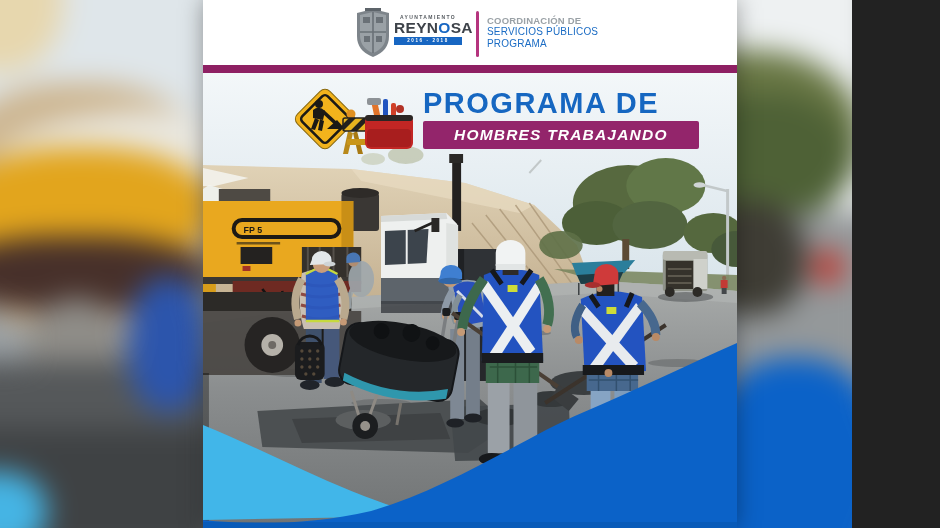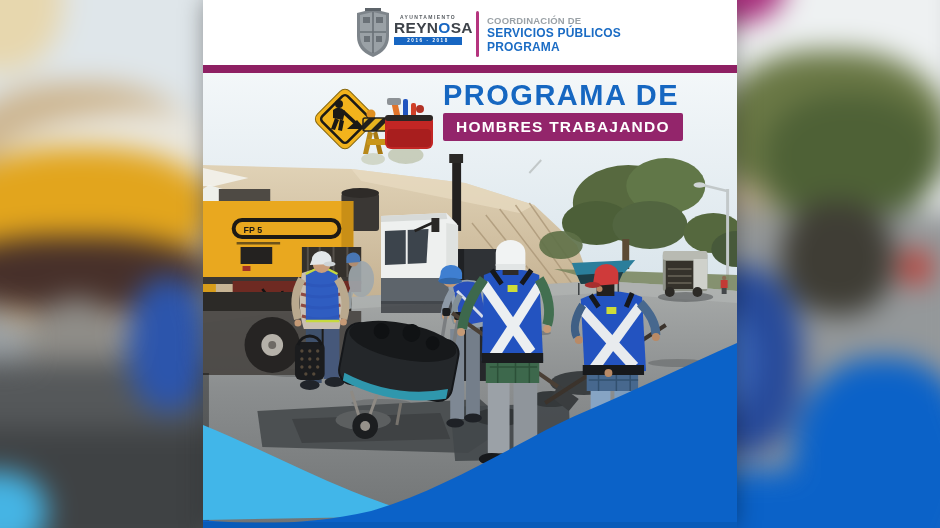--- a/index.html
+++ b/index.html
@@ -1,43 +1,43 @@
 <!DOCTYPE html>
 <html><head>
 <meta charset="utf-8">
 <style>
   html,body{margin:0;padding:0;background:#222;}
   *{box-sizing:border-box;font-family:"Liberation Sans",sans-serif;}
-  .canvas{position:relative;width:940px;height:528px;overflow:hidden;background:#9aa0a4;}
+  .canvas{position:relative;width:852px;height:528px;overflow:hidden;background:#9aa0a4;}
   
   .bgpanel{position:absolute;top:0;height:528px;overflow:hidden;}
   .bgl{left:0;width:206px;}
   .bgr{right:0;width:206px;}
   .blurwrap{position:absolute;inset:-24px;filter:blur(13px);transform:scale(1.08);}
   .blob{position:absolute;border-radius:45%;}
   
   .card{position:absolute;left:203px;top:0;width:534px;height:528px;background:#fff;z-index:2;box-shadow:0 0 22px rgba(0,0,0,.35);}
   .hdr{position:relative;width:100%;height:65px;background:#ffffff;}
   .shield{position:absolute;left:152px;top:8px;}
   .logo-text{position:absolute;left:191px;top:14px;width:68px;text-align:center;}
   .ayto{font-size:5px;font-weight:bold;letter-spacing:1.4px;color:#565b60;}
   .reyn{font-size:15.5px;font-weight:bold;color:#3e434a;letter-spacing:.3px;line-height:1.05;}
   .reyn .oblu{color:#1766c2;}
   .yearbar{margin-top:1px;background:#1766c2;height:8px;line-height:8px;color:#fff;font-size:4.5px;font-weight:bold;letter-spacing:1.6px;}
   .vdiv{position:absolute;left:273px;top:11px;width:3px;height:46px;background:#b5347e;border-radius:2px;}
   .coord{position:absolute;left:284px;top:16px;line-height:1.0;}
   .c1{font-size:9.5px;font-weight:bold;color:#9aa1a6;letter-spacing:.2px;}
-  .c2,.c3{font-size:12px;font-weight:bold;color:#1b6cc4;margin-top:1.5px;letter-spacing:.2px;}
+  .c2,.c3{font-size:10px;font-weight:normal;color:#1b6cc4;margin-top:1.5px;letter-spacing:.2px;}
   .rule{width:100%;height:8px;background:#8e2063;}
   .photo{position:relative;width:534px;height:455px;overflow:hidden;background:#dfe8ee;}
   .scene{position:absolute;left:0;top:0;width:534px;height:455px;display:block;}
-  .title-row{position:absolute;left:104px;top:8px;display:flex;align-items:flex-start;z-index:5;}
+  .title-row{position:absolute;left:84px;top:8px;display:flex;align-items:center;z-index:5;}
   .title-col{margin-left:4px;}
   .t1{font-size:29px;font-weight:bold;color:#1667c1;letter-spacing:1.5px;line-height:1;}
-  .t2{display:inline-block;margin-top:3px;background:#93256b;color:#ffffff;font-size:15.5px;font-weight:bold;letter-spacing:1.2px;padding:5px 13px;border-radius:2px;}
+  .t2{display:inline-block;margin-top:3px;background:#93256b;color:#ffffff;font-size:15.5px;font-weight:bold;letter-spacing:1.2px;padding:5px 31px;border-radius:2px;font-style:italic;}
   svg text{font-family:"Liberation Sans",sans-serif;}
 </style>
 </head>
 <body>
 
 <div class="canvas">
 
   <div class="bgpanel bgl">
     <div class="blurwrap">
       <i class="blob" style="left:-20px;top:-20px;width:260px;height:230px;border-radius:0;background:#dfe6ea"></i>

